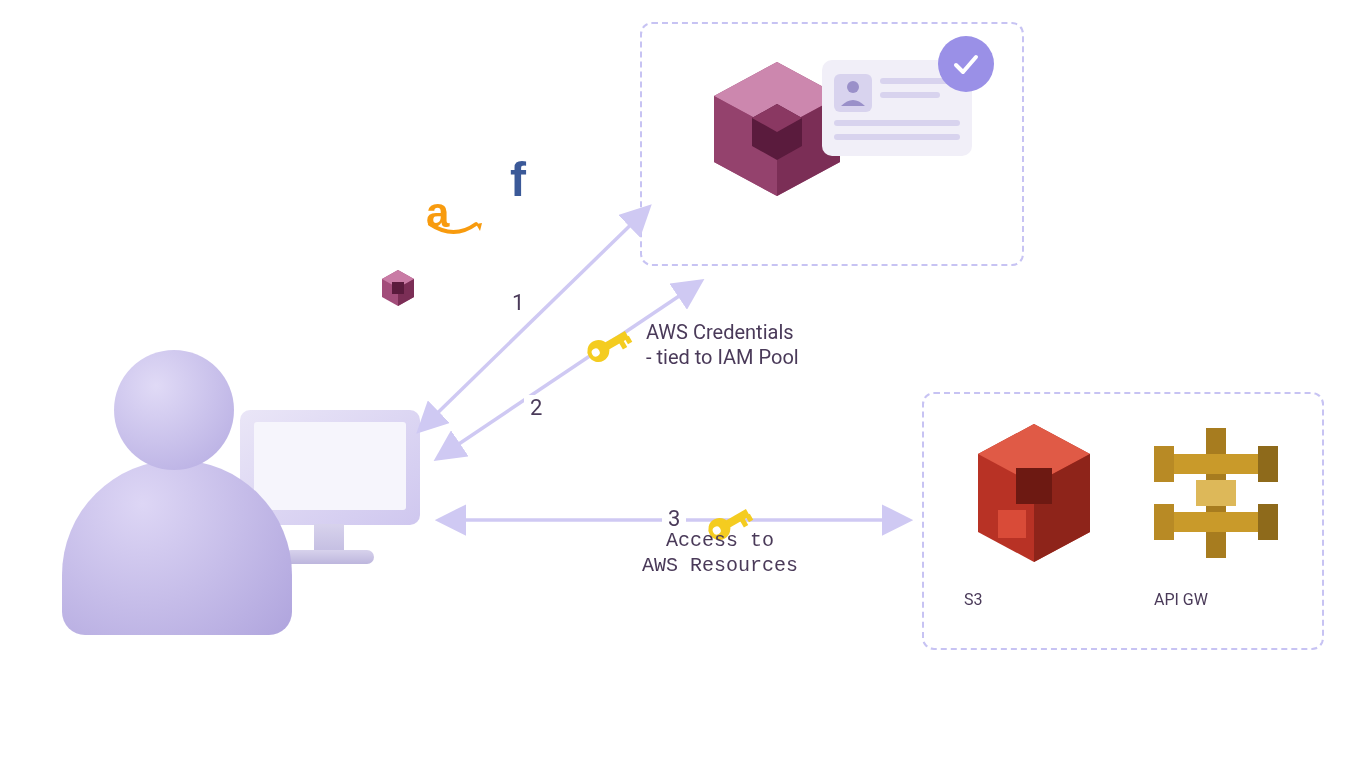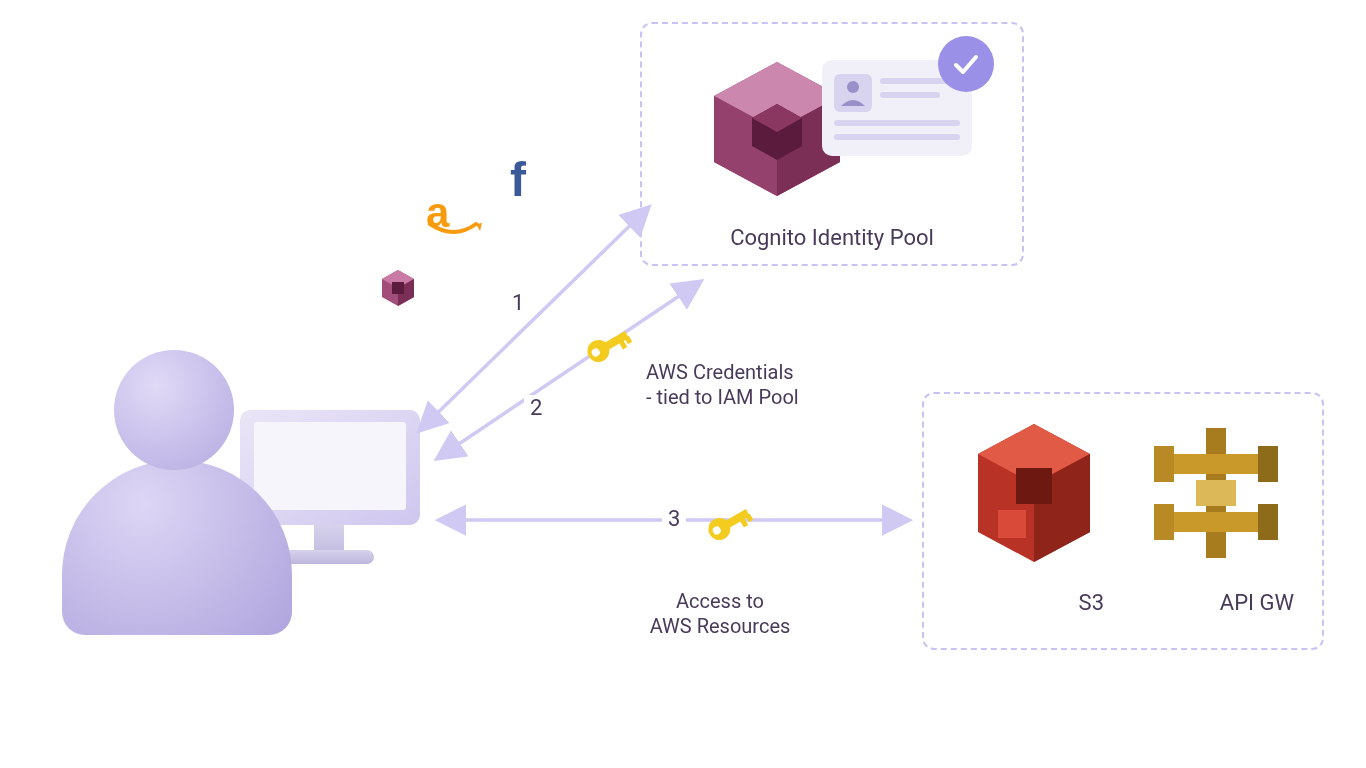--- a/index.html
+++ b/index.html
@@ -30,21 +30,20 @@
   .label-big {
     color: #4A3A59;
     font-size: 22px;
     text-align: center;
   }
   .label-mid {
     color: #4A3A59;
     font-size: 20px;
     text-align: center;
     line-height: 1.25;
-    margin-top: 40px;
   }
   .step-num {
     color: #4A3A59;
     font-size: 22px;
     font-weight: 400;
     background: #fff;
     padding: 0 6px;
   }
 
   
@@ -118,22 +117,22 @@
   .fb {
     font-family: "Arial Black", Arial, sans-serif;
     font-weight: 900;
     font-size: 48px;
     color: #3B5998;
   }
 
   
   .reslabel {
     color: #4A3A59;
-    font-size: 22px;
-    text-align: right;
+    font-size: 16px;
+    text-align: left;
   }
 </style>
 </head>
 <body>
 
 <div class="canvas">
 
   <div class="abs monitor" style="left:220px; top:410px;">
     <div class="bezel"></div>
     <div class="screen"></div>
@@ -194,21 +193,20 @@
       <div style="position:absolute; left:58px; top:32px; width:60px; height:6px; background:#D8D3EE; border-radius:3px;"></div>
       <div style="position:absolute; left:12px; top:60px; width:126px; height:6px; background:#D8D3EE; border-radius:3px;"></div>
       <div style="position:absolute; left:12px; top:74px; width:126px; height:6px; background:#D8D3EE; border-radius:3px;"></div>
     </div>
 
     <div class="abs" style="left:296px; top:12px; width:56px; height:56px; border-radius:50%; background:#9A90E7; display:flex; align-items:center; justify-content:center;">
       <svg width="30" height="30" viewBox="0 0 30 30">
           <path d="M5 16 L12 23 L25 8" stroke="#fff" stroke-width="4" fill="none" stroke-linecap="round" stroke-linejoin="round"></path>
         </svg>
     </div>
-    <div class="abs label-big" style="left:0; right:0; bottom:14px;">Cognito Identity Pool</div>
   </div>
 
   <div class="abs dashed-box" style="left:922px; top:392px; width:398px; height:254px;">
 
     <div class="abs" style="left:40px; top:24px;">
       <svg width="140" height="150" viewBox="0 0 140 150">
         <g>
           <polygon points="70,6 126,36 126,114 70,144 14,114 14,36" fill="#B83225"></polygon>
           <polygon points="70,6 126,36 70,66 14,36" fill="#E05A46"></polygon>
           <polygon points="70,66 126,36 126,114 70,144" fill="#8E241A"></polygon>
@@ -275,18 +273,18 @@
     <svg width="52" height="52" viewBox="0 0 52 52">
       <g transform="rotate(-30 26 26)">
         <circle cx="16" cy="26" r="11" fill="#F4CC20"></circle>
         <circle cx="13" cy="26" r="4" fill="#fff"></circle>
         <rect x="25" y="22" width="24" height="8" fill="#F4CC20"></rect>
         <rect x="38" y="28" width="5" height="9" fill="#F4CC20"></rect>
         <rect x="45" y="28" width="5" height="7" fill="#F4CC20"></rect>
       </g>
     </svg>
   </div>
-  <div class="abs label-mid" style="left:610px; top:549px; width:220px;">
+  <div class="abs label-mid" style="left:610px; top:528px; width:220px;font-family:Liberation Mono, monospace;">
     <span>Access to</span><br>
     <span>AWS Resources</span>
   </div>
 
 </div>
 
 </body></html>

